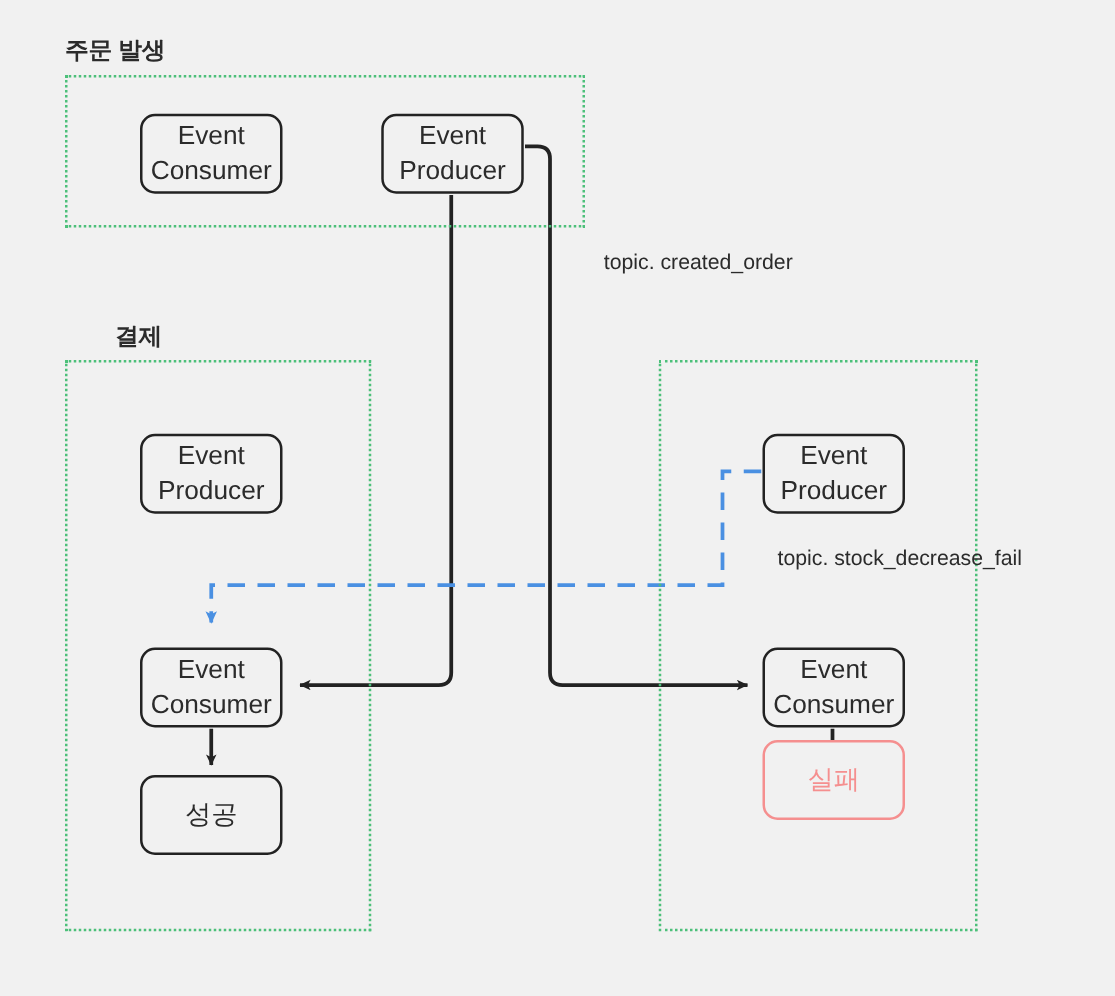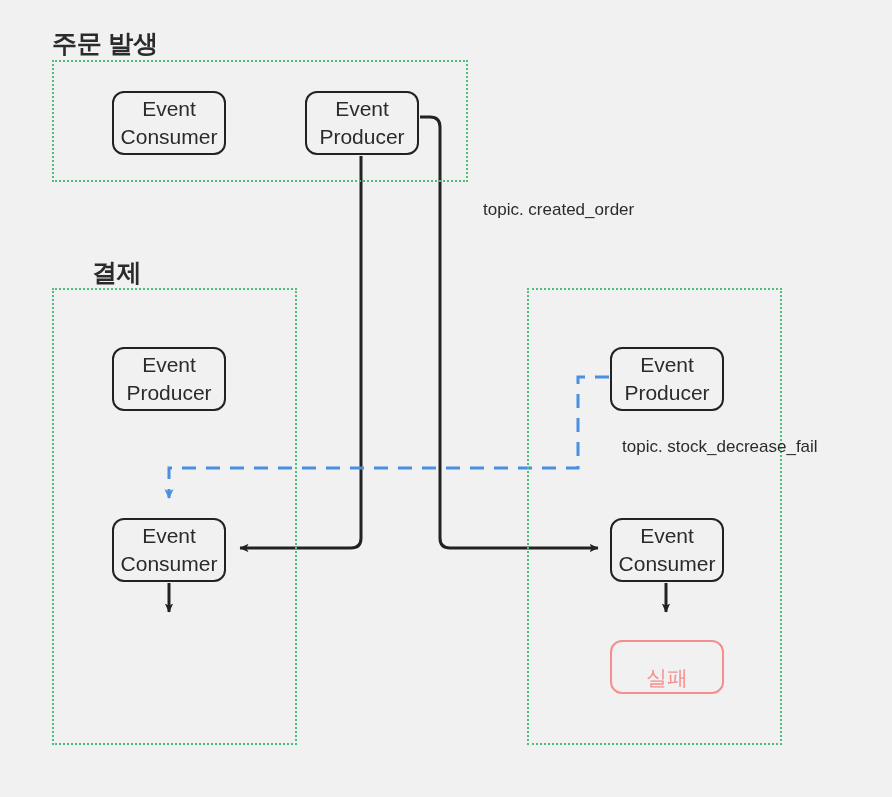--- a/index.html
+++ b/index.html
@@ -18,21 +18,21 @@
   }
   #canvas {
     position: absolute;
     left: 0;
     top: 0;
     width: 892px;
     height: 797px;
   }
   .group-title {
     position: absolute;
-    font-size: 25px;
+    font-size: 19px;
     font-weight: 600;
     color: #2b2b2b;
     white-space: nowrap;
     letter-spacing: -0.2px;
   }
   .group-box {
     position: absolute;
     border: 2px dotted #4cc07a;
     box-sizing: border-box;
     background: transparent;
@@ -112,32 +112,35 @@
   <div class="node" style="left:112px; top:347px; width:114px; height:64px;">
     <span>Event</span>
     <span>Producer</span>
   </div>
 
   <div class="node" style="left:112px; top:518px; width:114px; height:64px;">
     <span>Event</span>
     <span>Consumer</span>
   </div>
 
+  <div class="node" style="left:112px; top:620px; width:114px; height:64px;">
+    <span>성공</span>
+  </div>
 
   <div class="group-box" style="left:527px; top:288px; width:255px; height:457px;"></div>
 
   <div class="node" style="left:610px; top:347px; width:114px; height:64px;">
     <span>Event</span>
     <span>Producer</span>
   </div>
 
   <div class="edge-label" style="left:594px; top:437px;">topic. stock_decrease_fail</div>
 
   <div class="node" style="left:610px; top:518px; width:114px; height:64px;">
     <span>Event</span>
     <span>Consumer</span>
   </div>
 
-  <div class="node fail" style="left:610px; top:640px; width:114px; height:54px;justify-content:flex-end;">
+  <div class="node fail" style="left:610px; top:592px; width:114px; height:64px;">
     <span>실패</span>
   </div>
 
 </div>
 
 </body></html>

